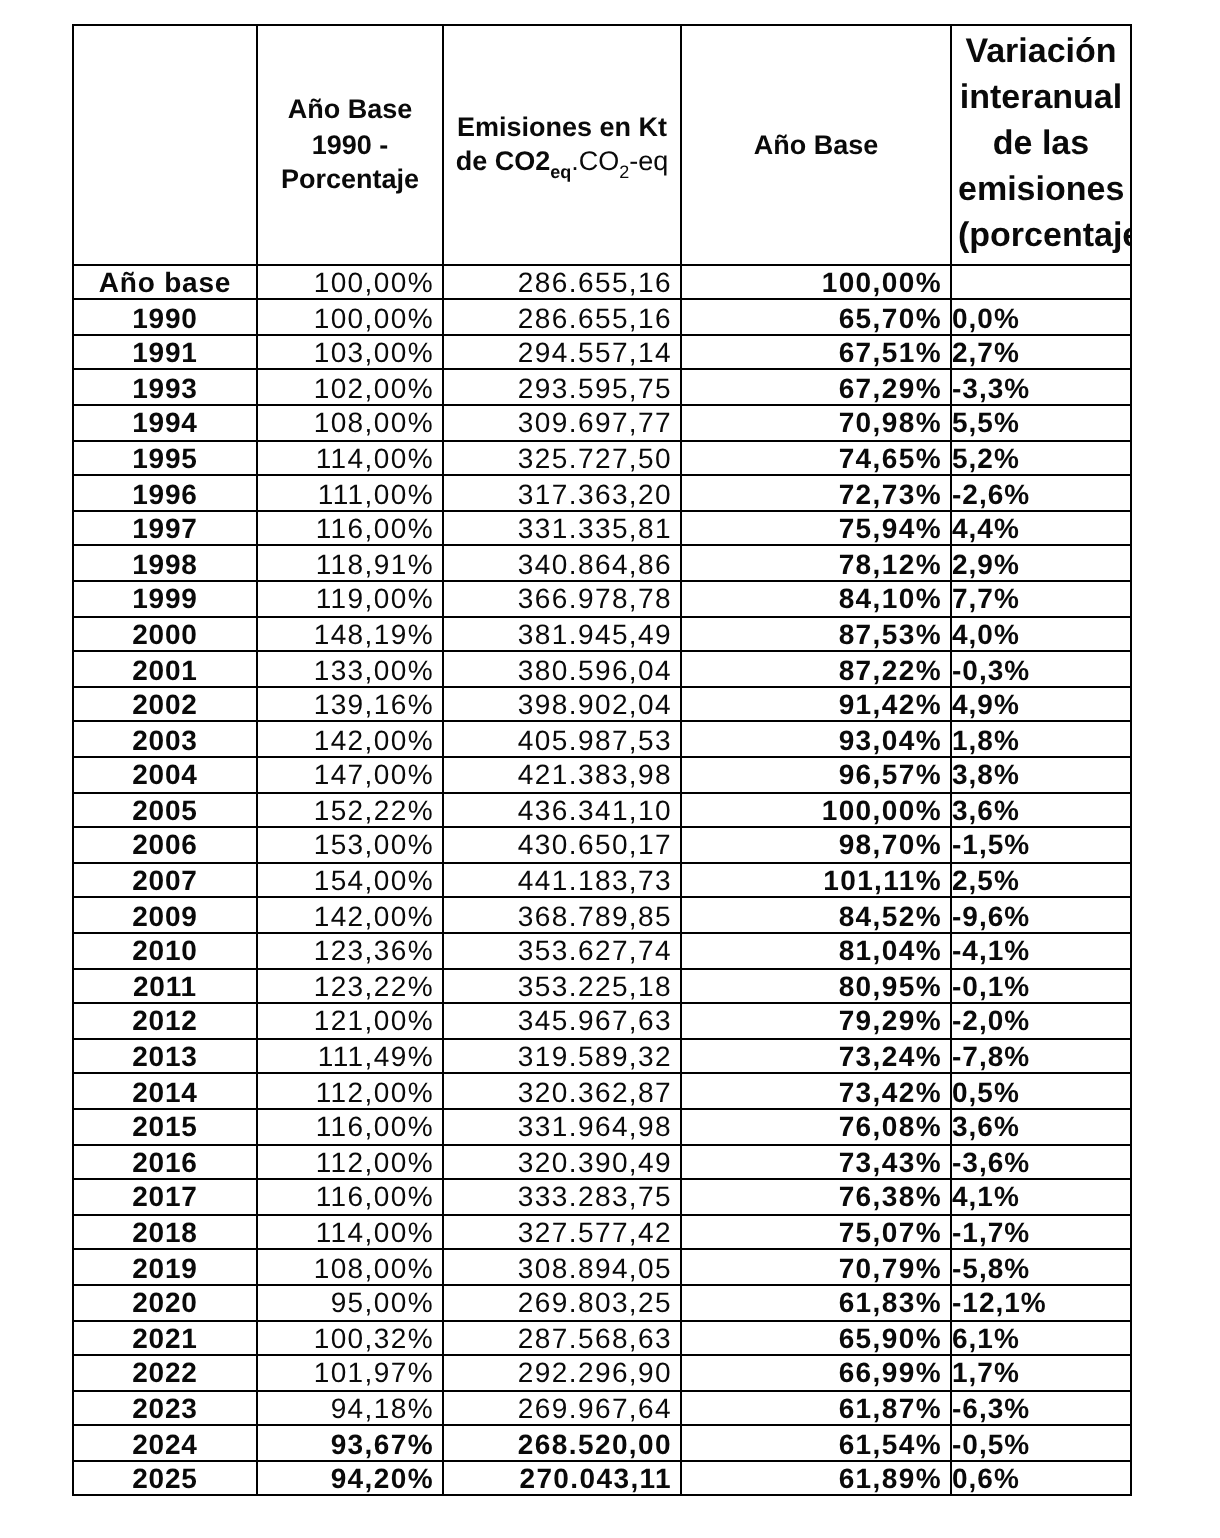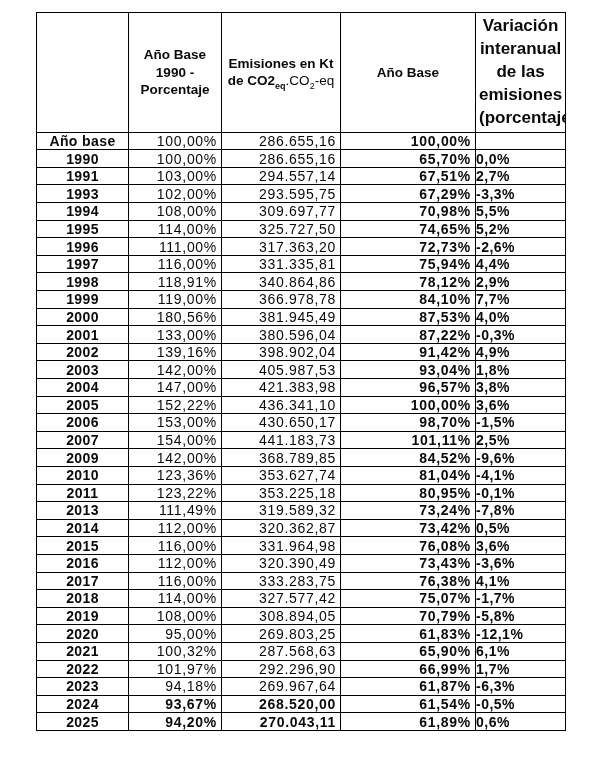--- a/index.html
+++ b/index.html
@@ -120,21 +120,21 @@
         </tr>
         <tr>
           <td class="c-year">1999</td>
           <td class="c-pct">119,00%</td>
           <td class="c-emis">366.978,78</td>
           <td class="c-base">84,10%</td>
           <td class="c-var">7,7%</td>
         </tr>
         <tr>
           <td class="c-year">2000</td>
-          <td class="c-pct">180,56%</td>
+          <td class="c-pct">148,19%</td>
           <td class="c-emis">381.945,49</td>
           <td class="c-base">87,53%</td>
           <td class="c-var">4,0%</td>
         </tr>
         <tr>
           <td class="c-year">2001</td>
           <td class="c-pct">133,00%</td>
           <td class="c-emis">380.596,04</td>
           <td class="c-base">87,22%</td>
           <td class="c-var">-0,3%</td>
@@ -196,20 +196,27 @@
           <td class="c-var">-4,1%</td>
         </tr>
         <tr>
           <td class="c-year">2011</td>
           <td class="c-pct">123,22%</td>
           <td class="c-emis">353.225,18</td>
           <td class="c-base">80,95%</td>
           <td class="c-var">-0,1%</td>
         </tr>
         <tr>
+          <td class="c-year">2012</td>
+          <td class="c-pct">121,00%</td>
+          <td class="c-emis">345.967,63</td>
+          <td class="c-base">79,29%</td>
+          <td class="c-var">-2,0%</td>
+        </tr>
+        <tr>
           <td class="c-year">2013</td>
           <td class="c-pct">111,49%</td>
           <td class="c-emis">319.589,32</td>
           <td class="c-base">73,24%</td>
           <td class="c-var">-7,8%</td>
         </tr>
         <tr>
           <td class="c-year">2014</td>
           <td class="c-pct">112,00%</td>
           <td class="c-emis">320.362,87</td>

